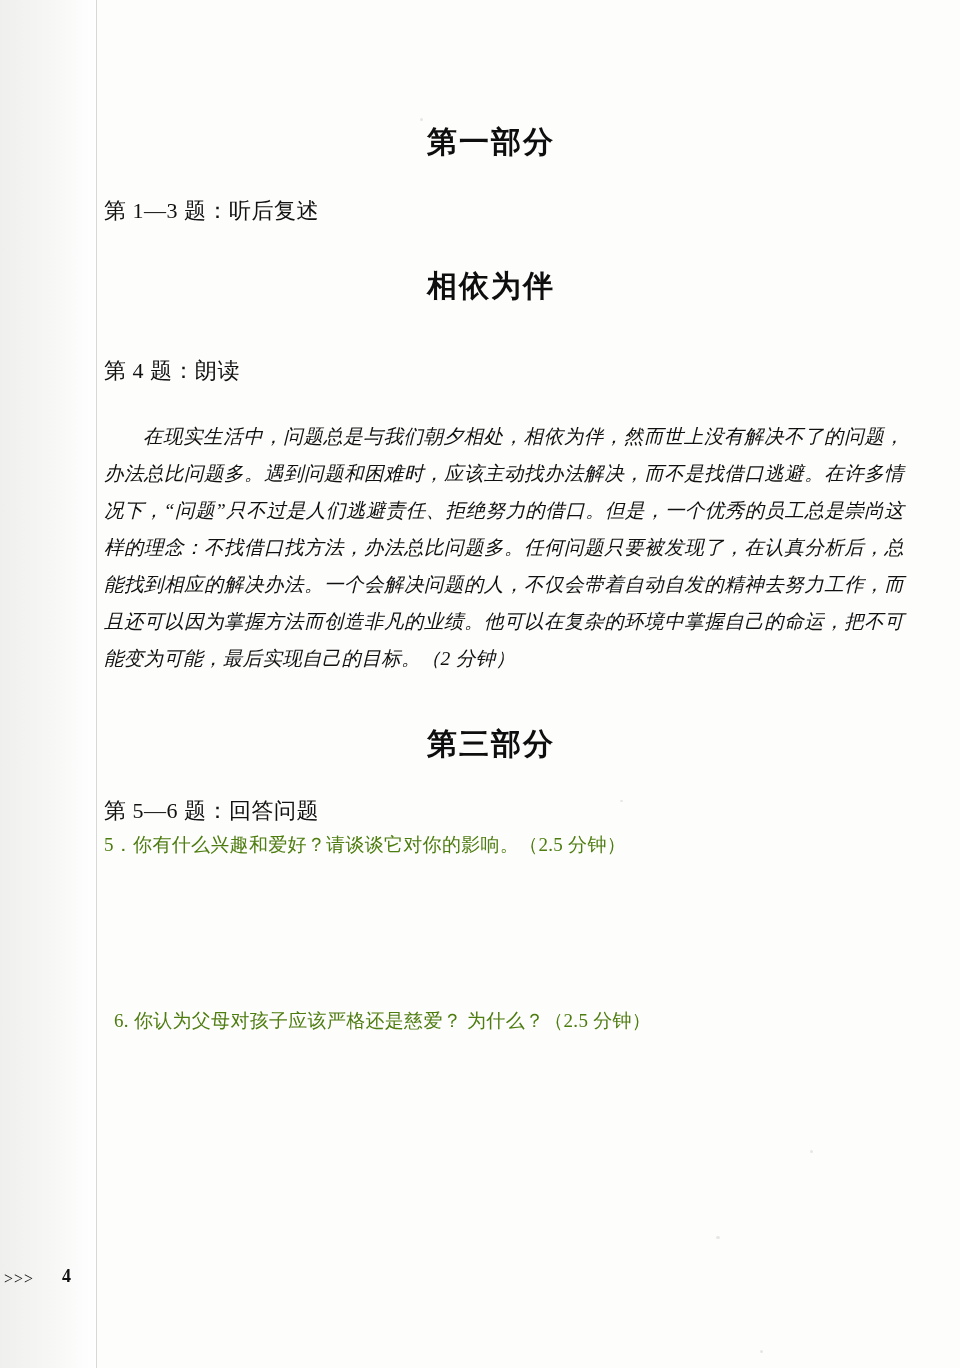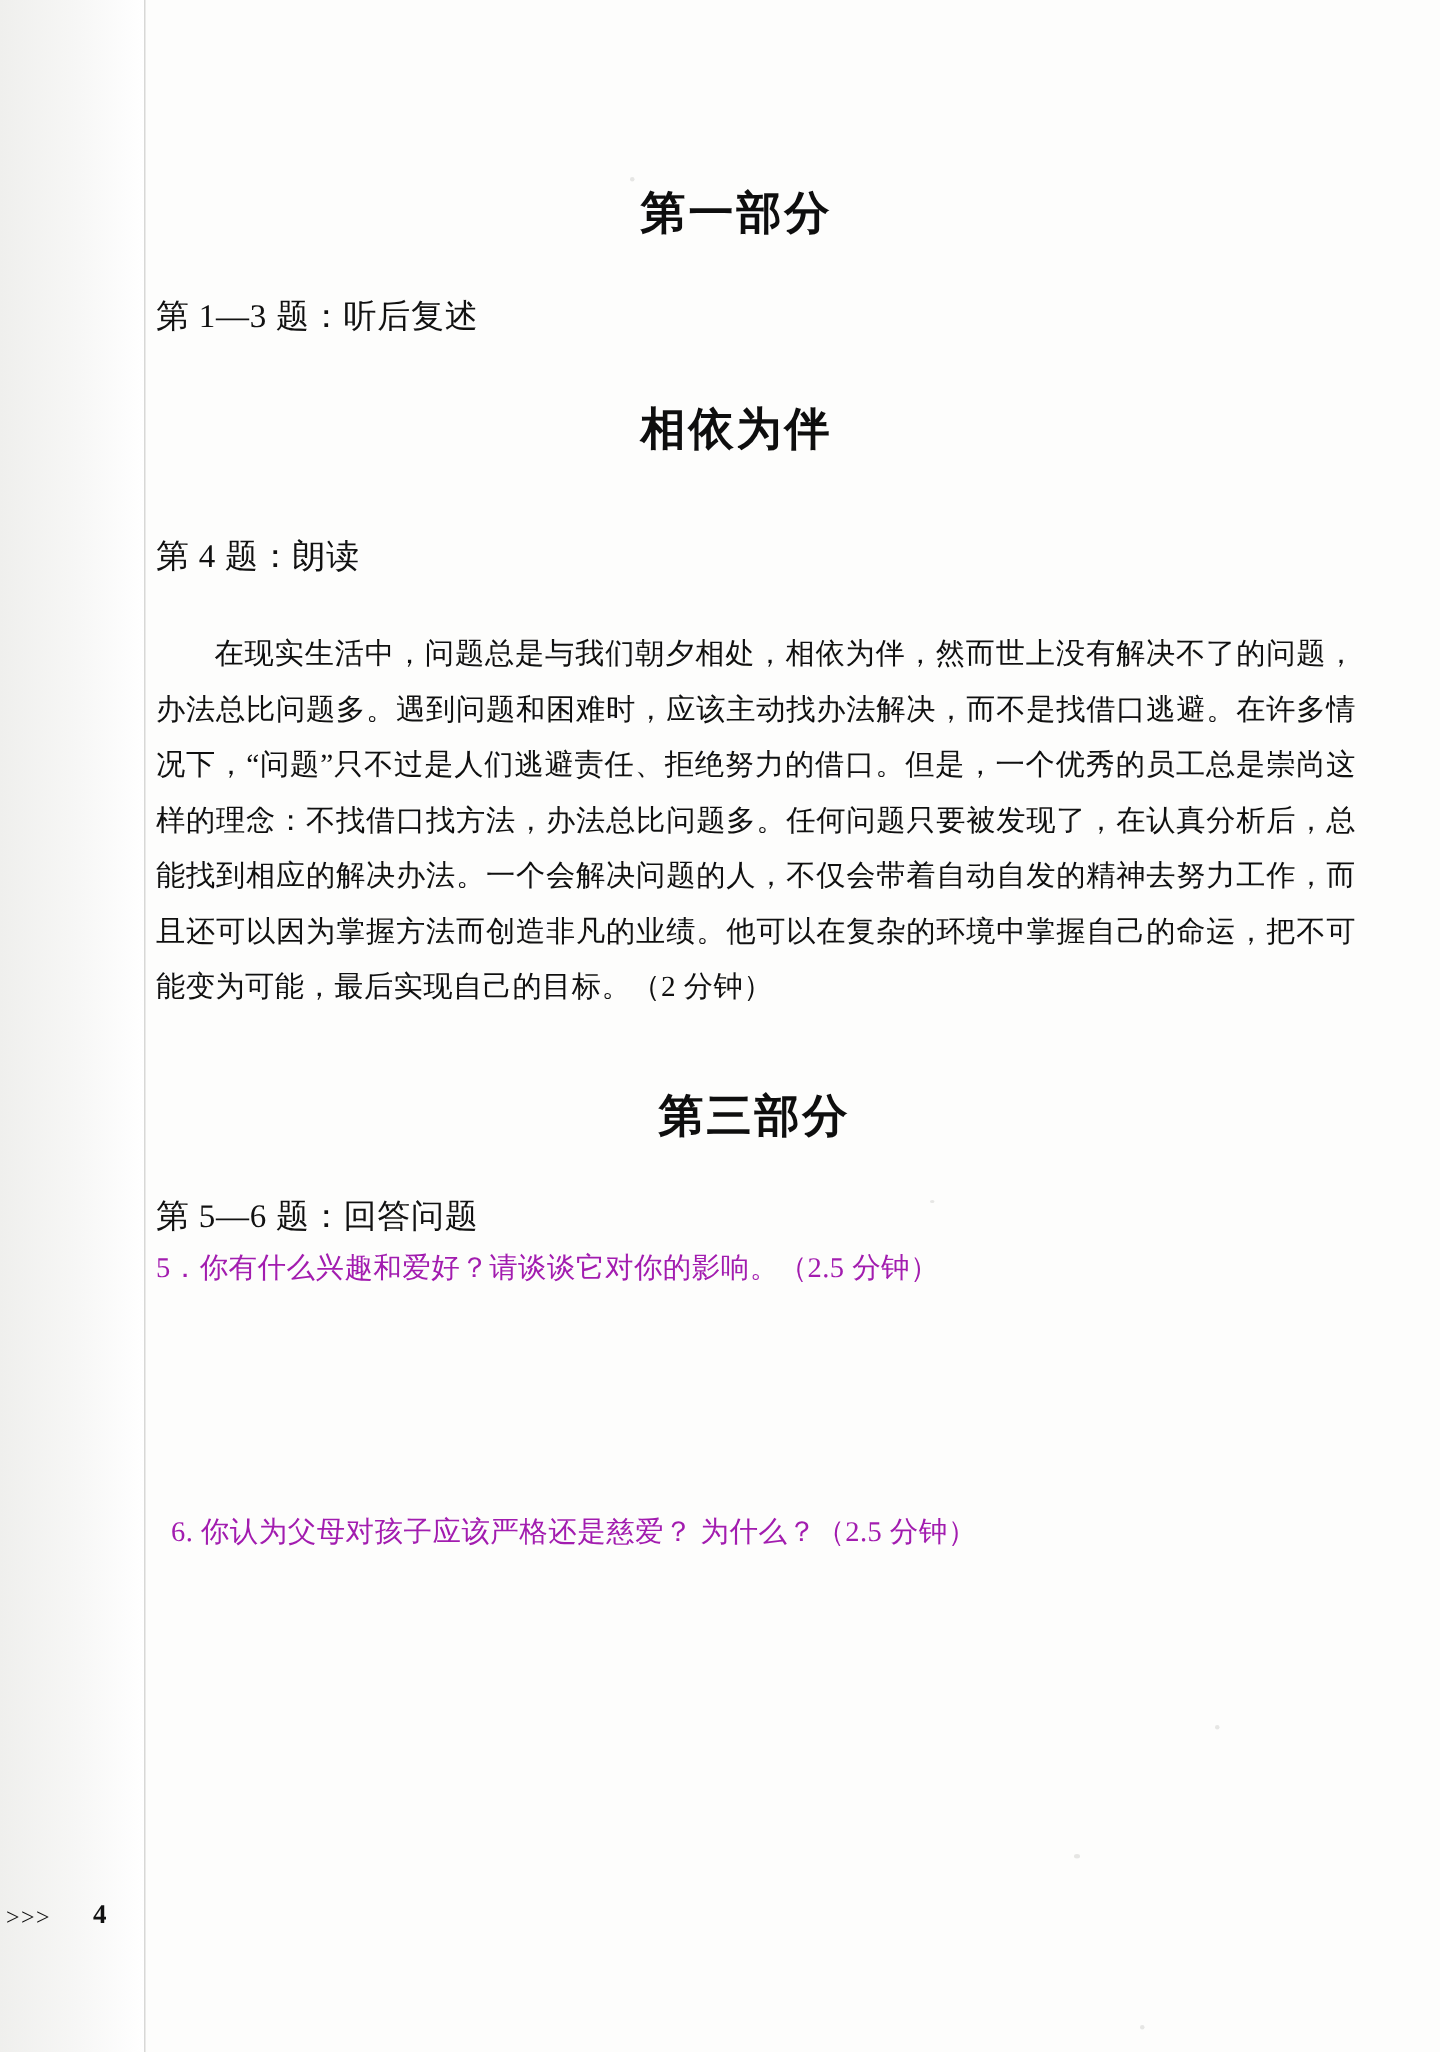--- a/index.html
+++ b/index.html
@@ -42,21 +42,21 @@
   }
   .section-title {
     text-align: center;
     font-weight: bold;
     font-size: 30px;
     letter-spacing: 2px;
     color: #0e0e0e;
   }
   .part1-title { position: absolute; left: 0; top: 122px; width: 790px; }
   .part2-title { position: absolute; left: 0; top: 266px; width: 790px; }
-  .part3-title { position: absolute; left: 0; top: 724px; width: 790px; padding-left: 12px; }
+  .part3-title { position: absolute; left: 0; top: 724px; width: 790px; }
 
   .q-label {
     font-size: 22px;
     letter-spacing: 0.5px;
     color: #111;
   }
   .label-1-3 { position: absolute; left: 8px; top: 196px; }
   .label-4    { position: absolute; left: 8px; top: 356px; }
   .label-5-6  { position: absolute; left: 8px; top: 796px; }
 
@@ -65,27 +65,28 @@
     left: 8px;
     top: 418px;
     width: 800px;
     font-size: 19.5px;
     line-height: 37px;
     text-align: justify;
     text-justify: inter-ideograph;
     text-indent: 2em;
     letter-spacing: 0.3px;
     color: #101010;
+    font-style: italic;
   }
 
   .question {
     position: absolute;
     font-size: 19px;
     letter-spacing: 0.3px;
-    color: #a21caf;
+    color: #4d7c0f;
   }
   .question-5 { left: 8px; top: 832px; width: 800px; }
   .question-6 { left: 18px; top: 1008px; width: 800px; font-weight: normal; }
   .footer-arrows {
     position: absolute;
     left: 4px;
     top: 1270px;
     letter-spacing: 1px;
     font-size: 16px;
   }

